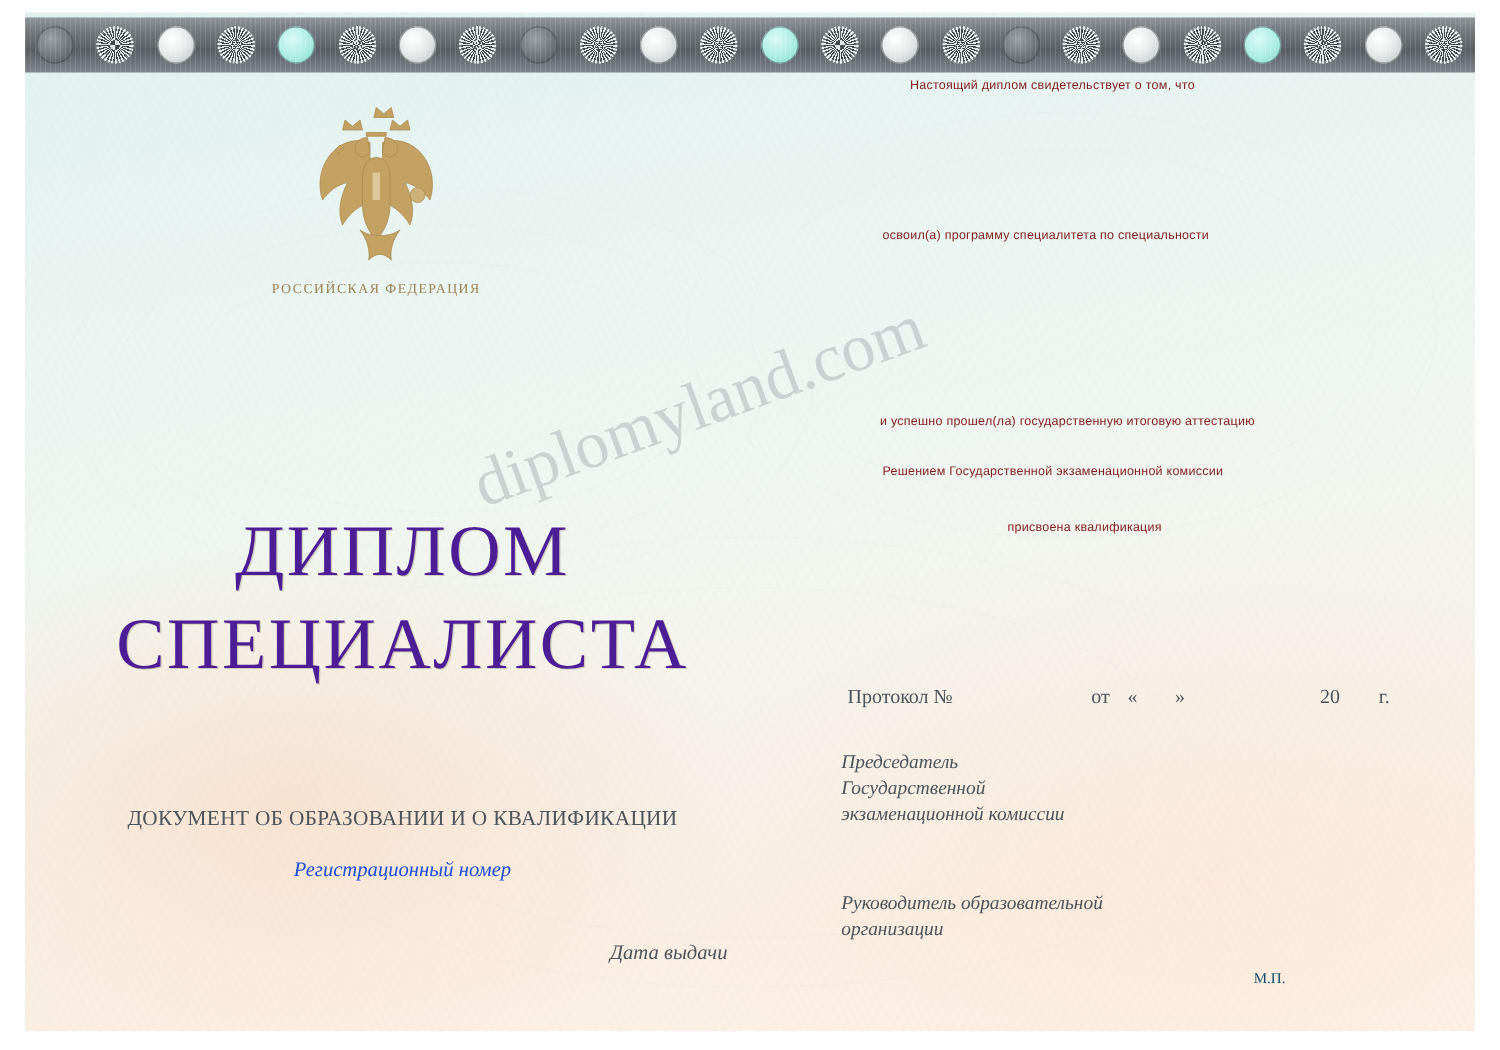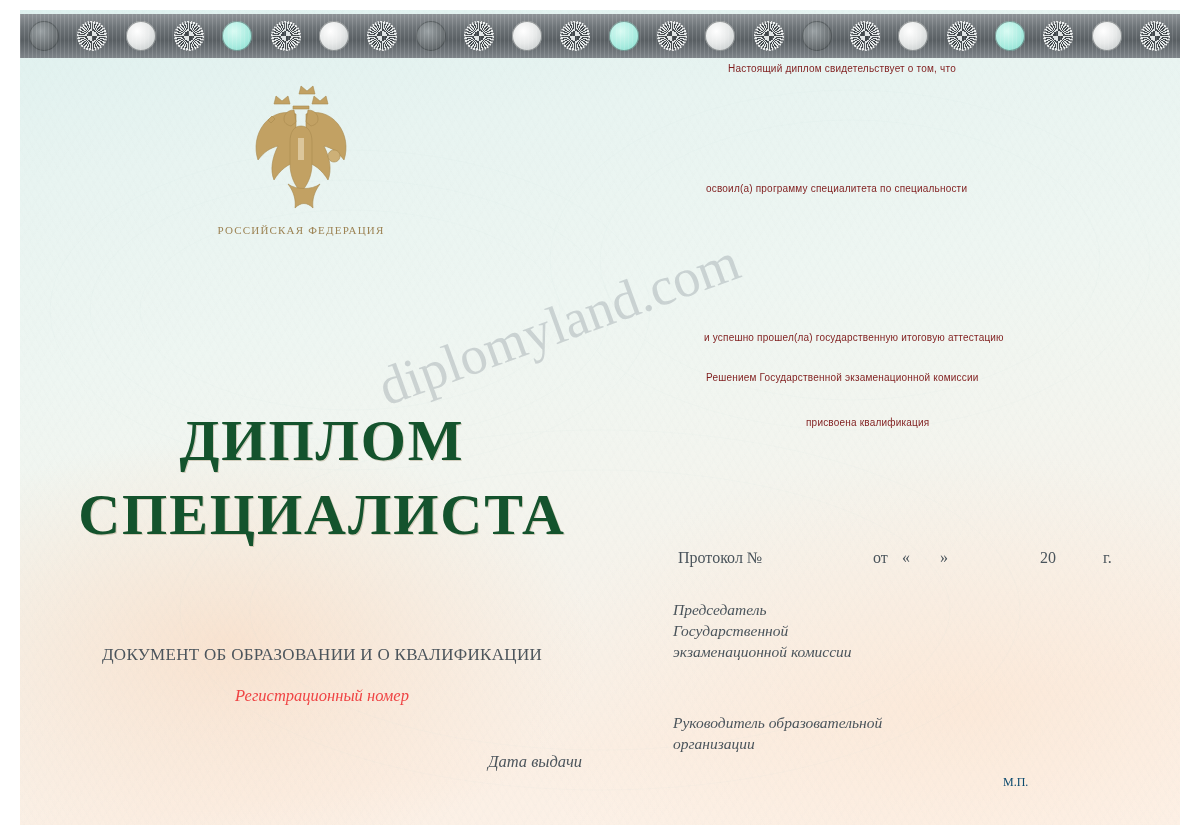--- a/index.html
+++ b/index.html
@@ -117,25 +117,25 @@
   
   .title-block {
     position: absolute;
     left: 62px;
     top: 412px;
     width: 520px;
     text-align: center;
   }
   .title-line {
     font-family: "Liberation Serif", serif;
-    font-weight: bold;
+    font-weight: normal;
     font-size: 58px;
     line-height: 1.0;
     letter-spacing: 2px;
-    color: #14532d;
+    color: #4c1d95;
     text-shadow: 1px 1px 0 rgba(120,95,50,.25);
   }
   .title-line.l2 {
     font-size: 58px;
     margin-top: 16px;
   }
 
   
   .doc-caption {
     position: absolute;
@@ -150,21 +150,21 @@
   }
   .reg-number {
     position: absolute;
     left: 62px;
     top: 686px;
     width: 520px;
     text-align: center;
     font-family: "Liberation Serif", serif;
     font-style: italic;
     font-size: 16.5px;
-    color: #ef4444;
+    color: #1d4ed8;
   }
   .issue-date {
     position: absolute;
     left: 62px;
     top: 752px;
     width: 520px;
     text-align: right;
     font-family: "Liberation Serif", serif;
     font-style: italic;
     font-size: 16.5px;
@@ -193,21 +193,21 @@
     width: 460px;
     font-family: "Liberation Serif", serif;
     font-size: 16px;
     color: #4a545b;
   }
   .protocol-row span { position: absolute; top: 0; }
   .p-label { left: 0; }
   .p-ot { left: 195px; text-align: right; }
   .p-q1 { left: 224px; }
   .p-q2 { left: 262px; }
-  .p-20 { left: 362px; }
+  .p-20 { left: 378px; }
   .p-g  { left: 425px; }
 
   .sign-block {
     position: absolute;
     left: 673px;
     font-family: "Liberation Serif", serif;
     font-style: italic;
     font-size: 15.5px;
     line-height: 1.35;
     color: #4a545b;

